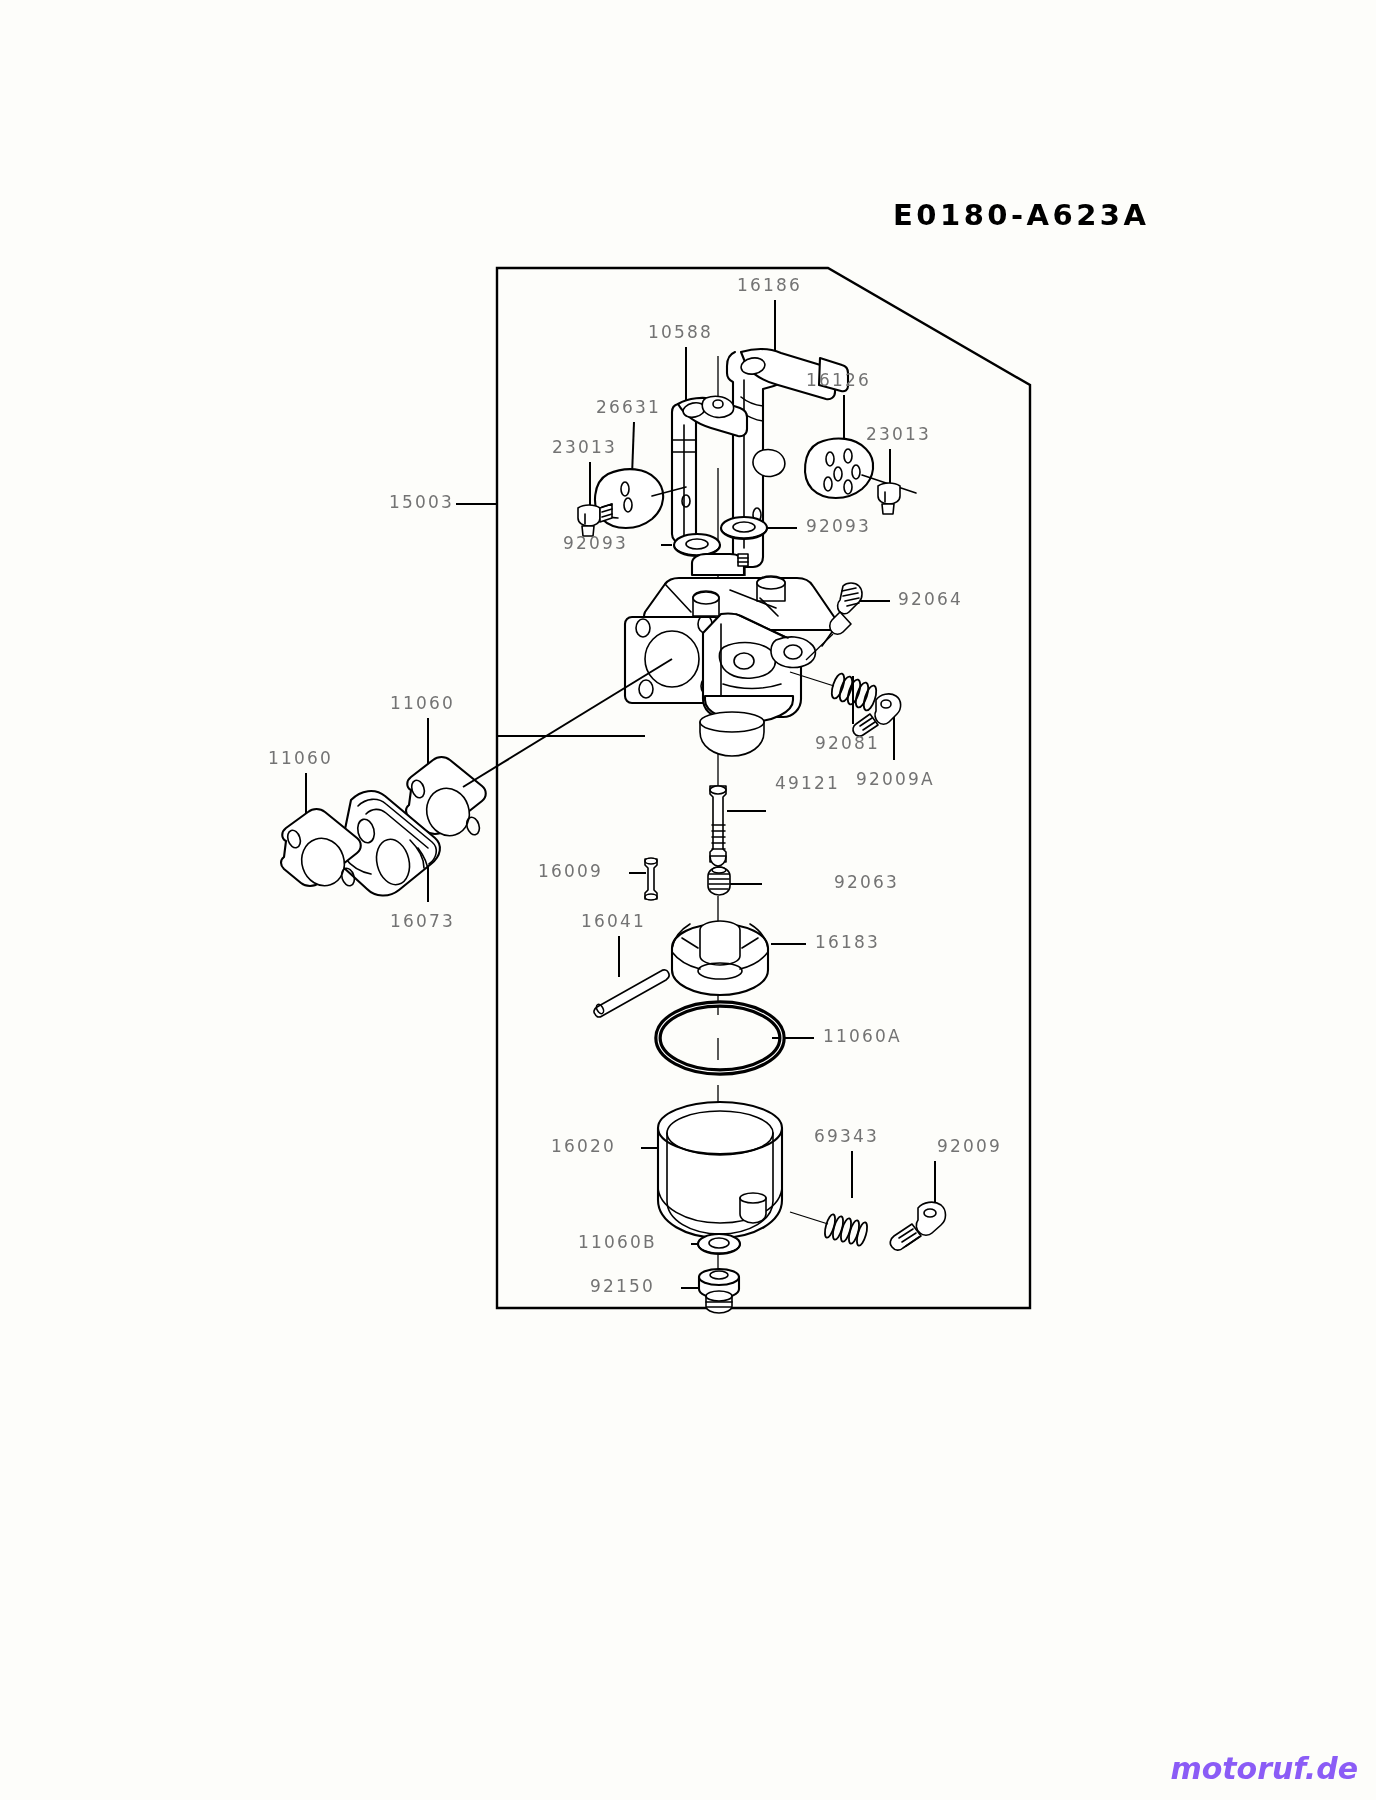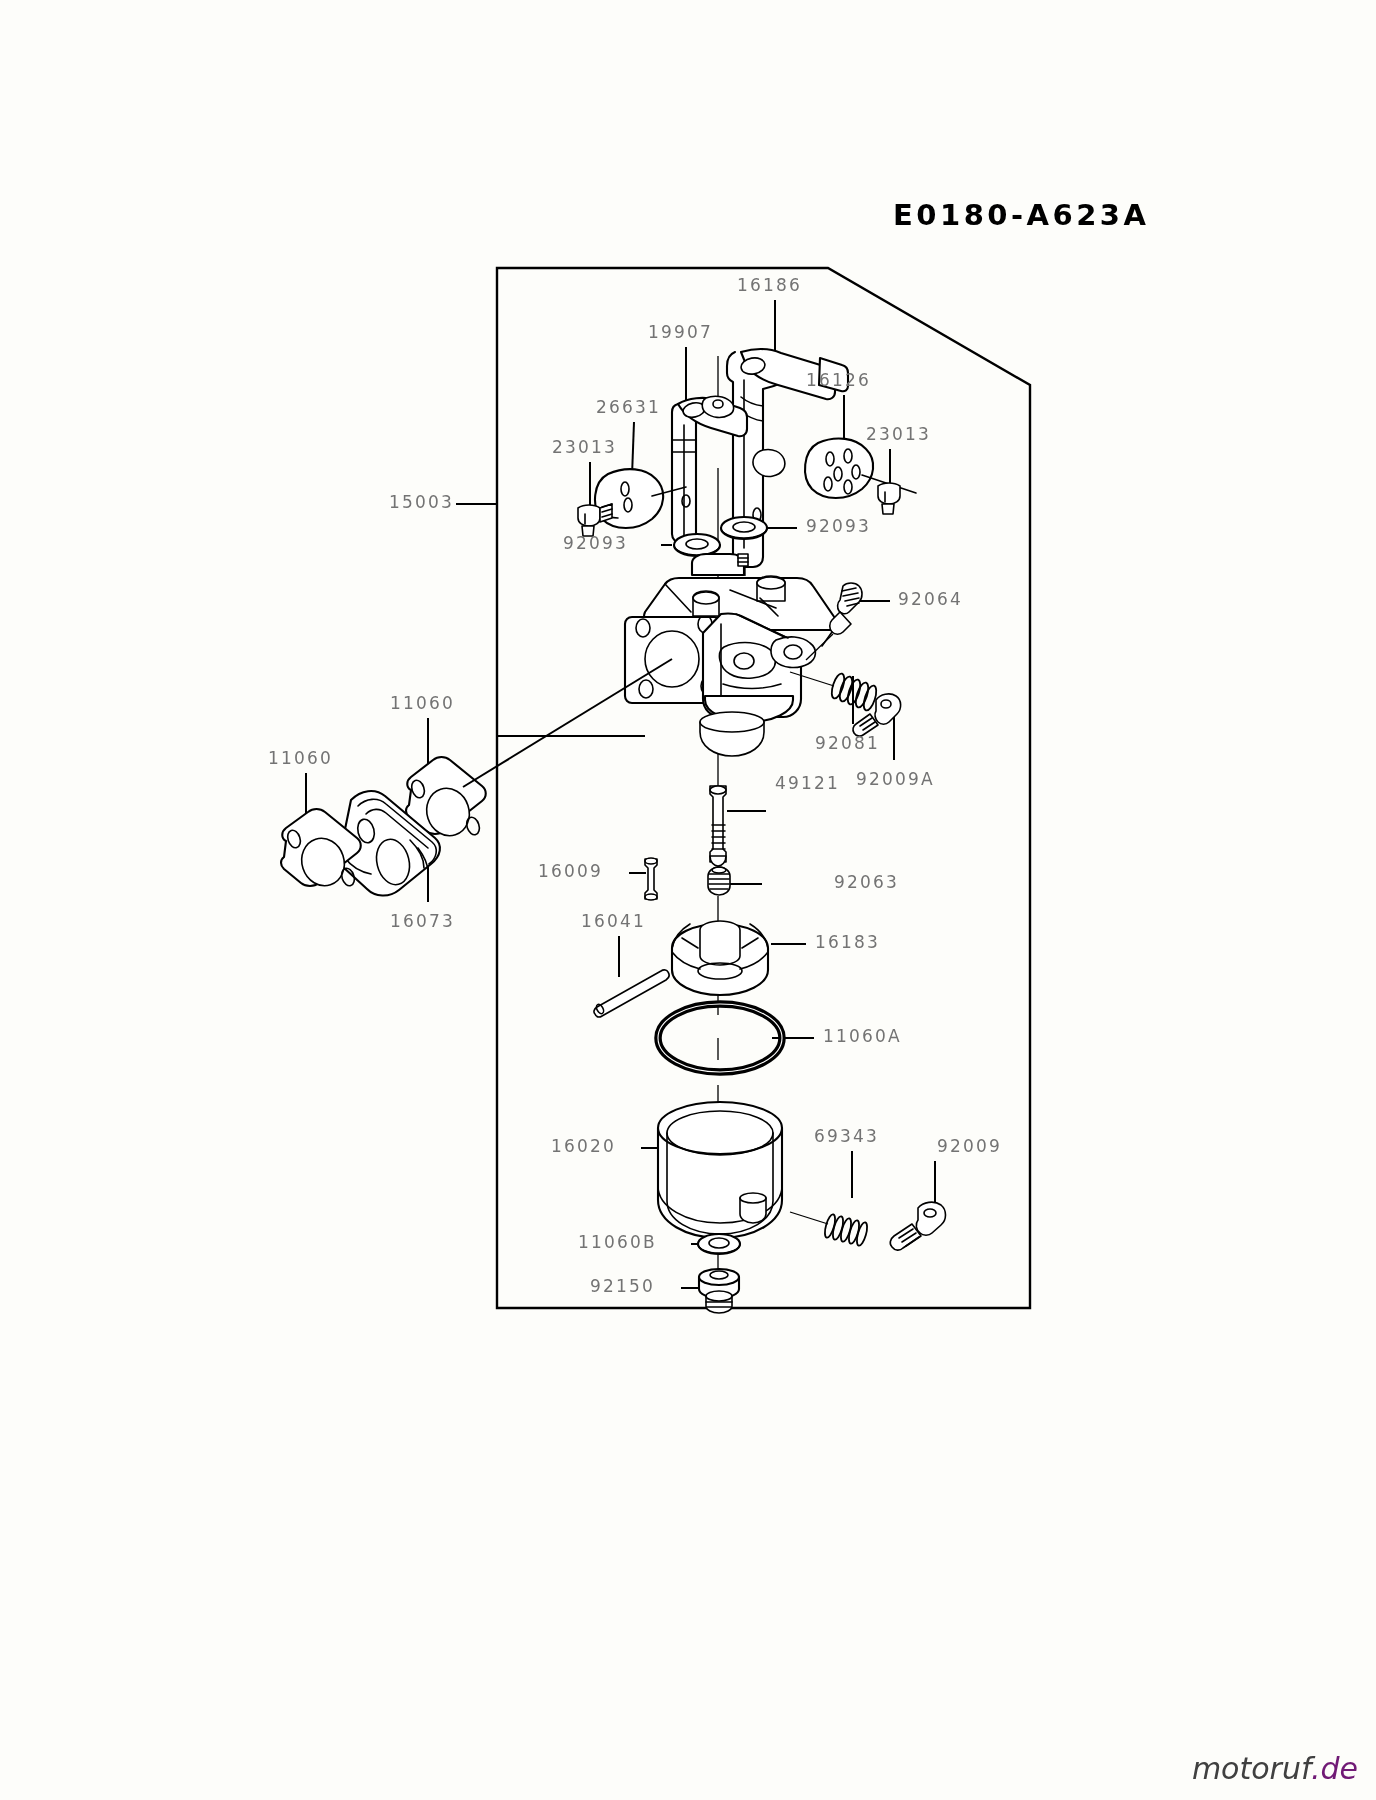--- a/index.html
+++ b/index.html
@@ -5,22 +5,22 @@
   html,body{margin:0;padding:0;background:#fdfdfa;}
   body{width:1376px;height:1800px;position:relative;
        font-family:"DejaVu Sans","Liberation Sans",sans-serif;
        -webkit-font-smoothing:none;overflow:hidden;}
   #stage{position:absolute;left:0;top:0;width:1376px;height:1800px;}
   svg{position:absolute;left:0;top:0;}
   .lbl{position:absolute;font-family:"DejaVu Sans","Liberation Sans",sans-serif;
        font-size:17px;font-weight:400;letter-spacing:2.2px;color:#737373;white-space:nowrap;}
   .title{position:absolute;font-size:29px;font-weight:700;letter-spacing:3.5px;color:#000;white-space:nowrap;}
   .wm{position:absolute;right:18px;bottom:14px;font-size:30px;letter-spacing:0px;white-space:nowrap;}
-  .wm .a{color:#404040;font-weight:400;font-style:italic;}
-  .wm .b{color:#701a75;font-weight:400;font-style:italic;}
+  .wm .a{color:#8b5cf6;font-weight:700;font-style:italic;}
+  .wm .b{color:#8b5cf6;font-weight:700;font-style:italic;}
 </style>
 </head>
 <body>
 
 <div id="stage">
 
   <div class="title" style="left:853px;top:198px;margin-left:40px;">E0180-A623A</div>
 
   <svg width="1376" height="1800" viewBox="0 0 1376 1800">
     <defs>
@@ -380,21 +380,21 @@
       <ellipse class="olw" cx="719" cy="1277" rx="20" ry="8"></ellipse>
       <path class="olw1" d="M706,1296 l26,0 l0,10 c0,4 -6,7 -13,7 c-7,0 -13,-3 -13,-7z"></path>
       <ellipse class="olw1" cx="719" cy="1296" rx="13" ry="5"></ellipse>
       <ellipse class="ol1" cx="719" cy="1275" rx="9" ry="4"></ellipse>
       <path class="ol1" d="M706,1302 l26,0 M707,1307 l24,0"></path>
     </g>
 
   </svg>
 
   <div class="lbl" style="left:737px;top:275px;">16186</div>
-  <div class="lbl" style="left:648px;top:322px;">19907</div>
+  <div class="lbl" style="left:648px;top:322px;">10588</div>
   <div class="lbl" style="left:806px;top:370px;">16126</div>
   <div class="lbl" style="left:596px;top:397px;">26631</div>
   <div class="lbl" style="left:552px;top:437px;">23013</div>
   <div class="lbl" style="left:866px;top:424px;">23013</div>
   <div class="lbl" style="left:563px;top:533px;">92093</div>
   <div class="lbl" style="left:806px;top:516px;">92093</div>
   <div class="lbl" style="left:389px;top:492px;">15003</div>
   <div class="lbl" style="left:898px;top:589px;text-align:center;">92064</div>
   <div class="lbl" style="left:390px;top:693px;">11060</div>
   <div class="lbl" style="left:268px;top:748px;">11060</div>

